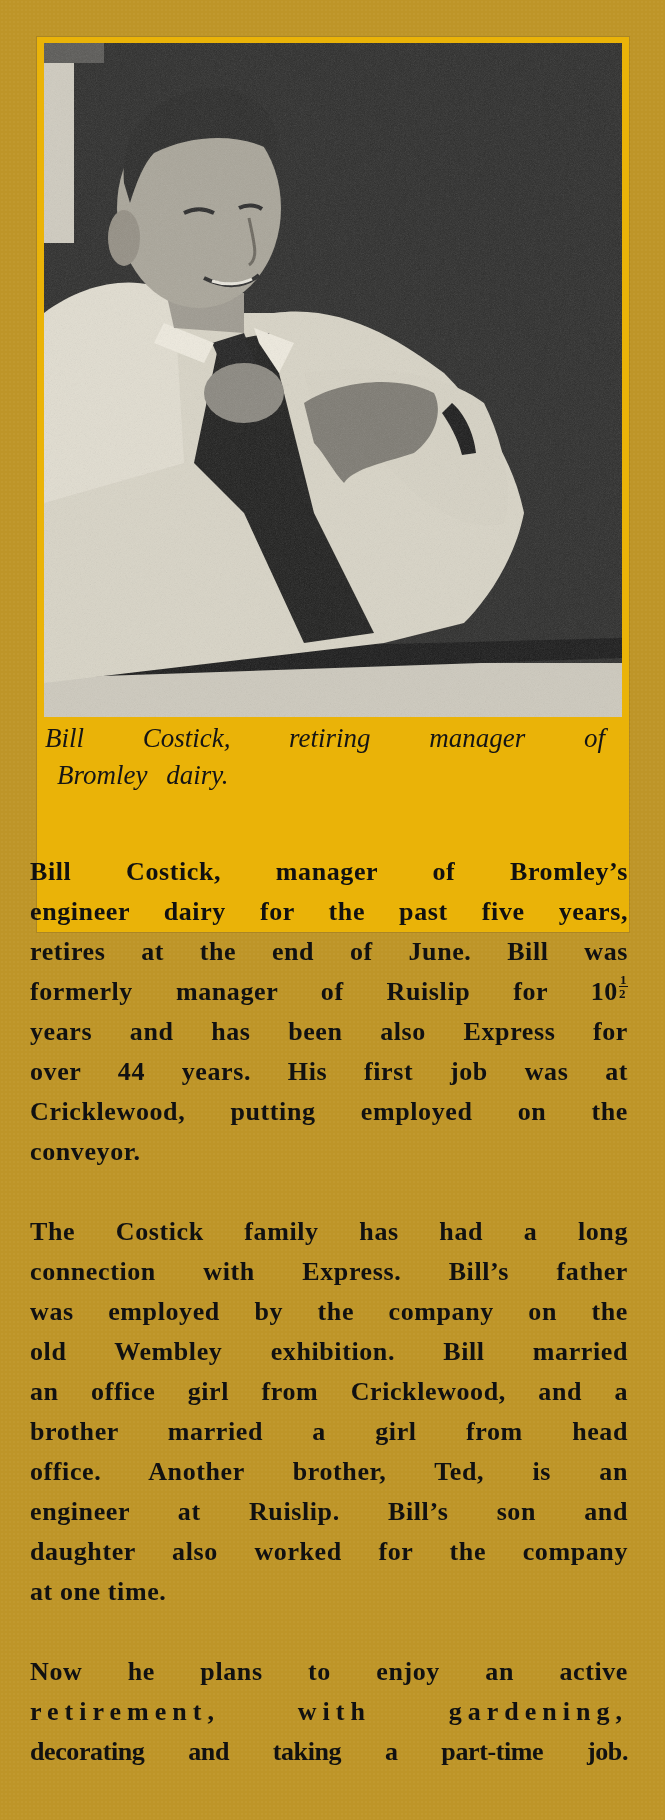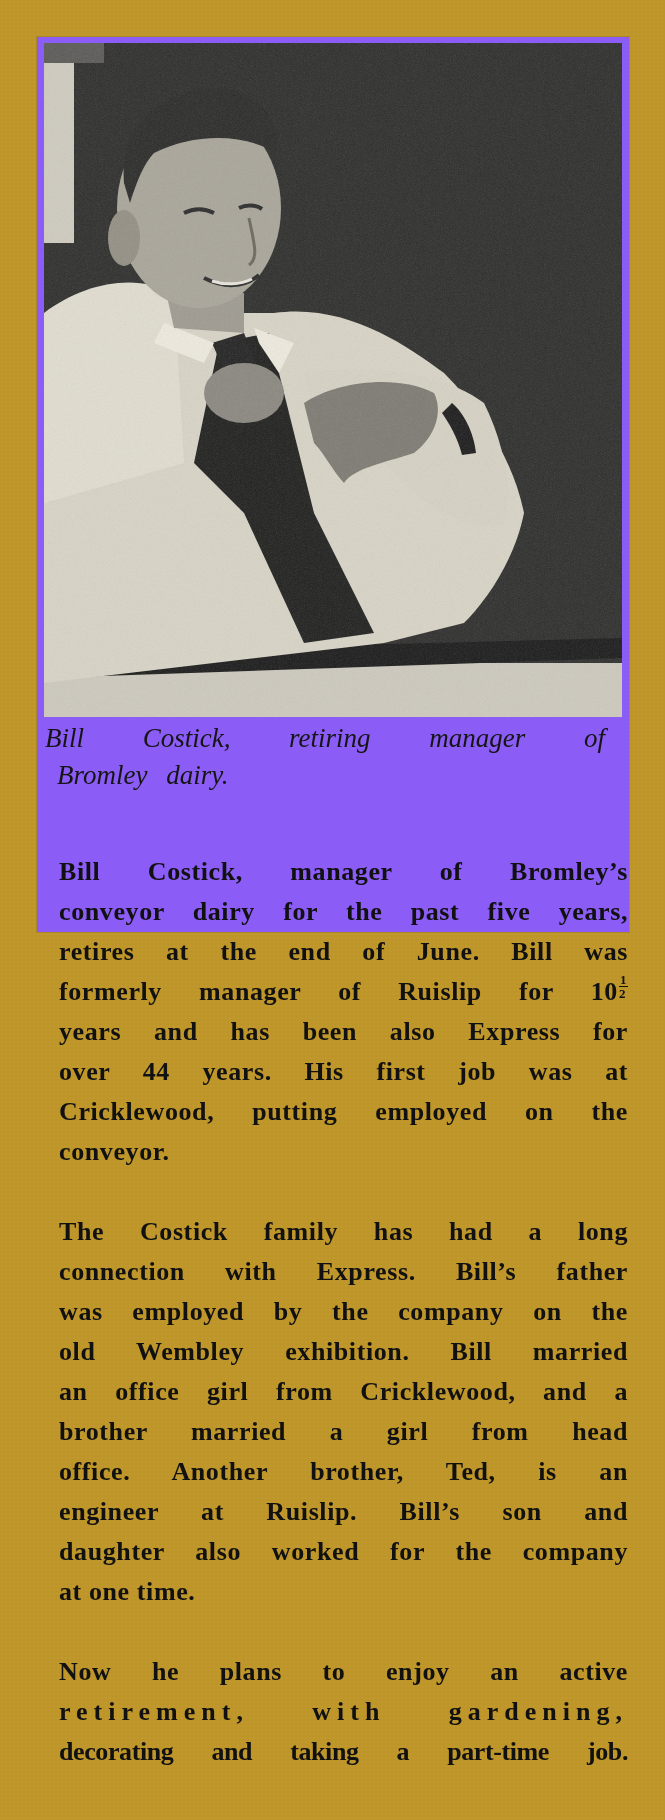--- a/index.html
+++ b/index.html
@@ -23,21 +23,21 @@
       background-size: 4px 4px;
       opacity: 0.35;
       pointer-events: none;
     }
     .photo-card {
       position: absolute;
       left: 37px;
       top: 37px;
       width: 592px;
       height: 895px;
-      background: #8b5cf6;
+      background: #eab308;
       box-shadow: 0 0 0 1px rgba(120,90,20,0.25);
     }
     .photo {
       position: absolute;
       left: 7px;
       top: 6px;
       width: 578px;
       height: 674px;
       background: #2b2b2b;
       overflow: hidden;
@@ -76,21 +76,20 @@
     .para {
       margin: 0 0 40px 0;
       text-align: justify;
       text-align-last: left;
     }
     .para .line {
       display: block;
       text-align: justify;
       text-align-last: justify;
       white-space: nowrap;
-      margin-left: 29px;
     }
     .para .line.last {
       text-align-last: left;
     }
     .frac {
       display: inline-block;
       font-size: 13px;
       line-height: 13px;
       vertical-align: 2px;
       text-align: center;
@@ -169,21 +168,21 @@
   </div>
   <div class="caption">
     <span style="display:block;text-align:justify;text-align-last:justify;">Bill Costick, retiring manager of</span>
     <span style="display:block;word-spacing:12px;margin-left:12px;">Bromley dairy.</span>
   </div>
 </div>
 
 <div class="article">
   <div class="para">
     <span class="line">Bill Costick, manager of Bromley’s</span>
-    <span class="line">conveyor dairy for the past five years,</span>
+    <span class="line">engineer dairy for the past five years,</span>
     <span class="line">retires at the end of June. Bill was</span>
     <span class="line"><span>formerly manager of Ruislip for 10</span><span class="frac"><span class="num">1</span><span class="den">2</span></span></span>
     <span class="line">years and has been also Express for</span>
     <span class="line">over 44 years. His first job was at</span>
     <span class="line">Cricklewood, putting employed on the</span>
     <span class="line last">conveyor.</span>
   </div>
 
   <div class="para">
     <span class="line">The Costick family has had a long</span>

